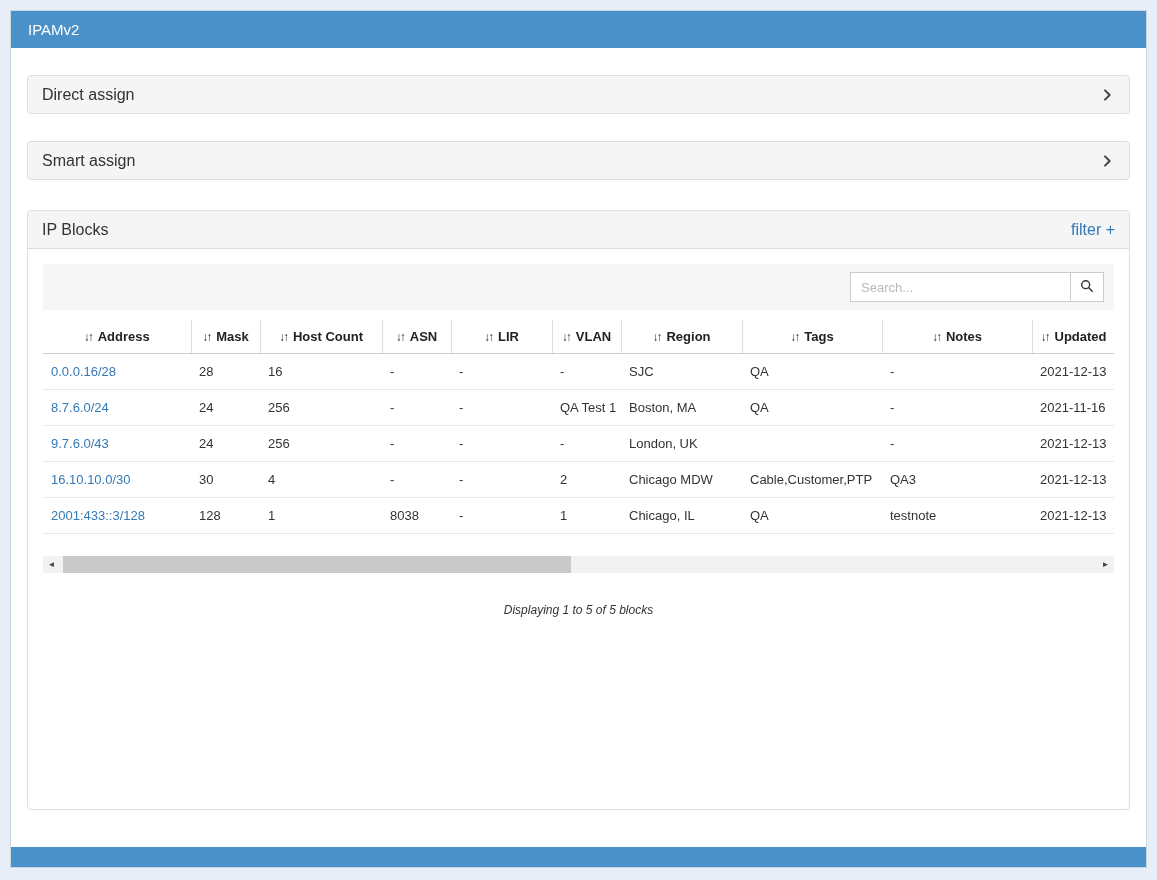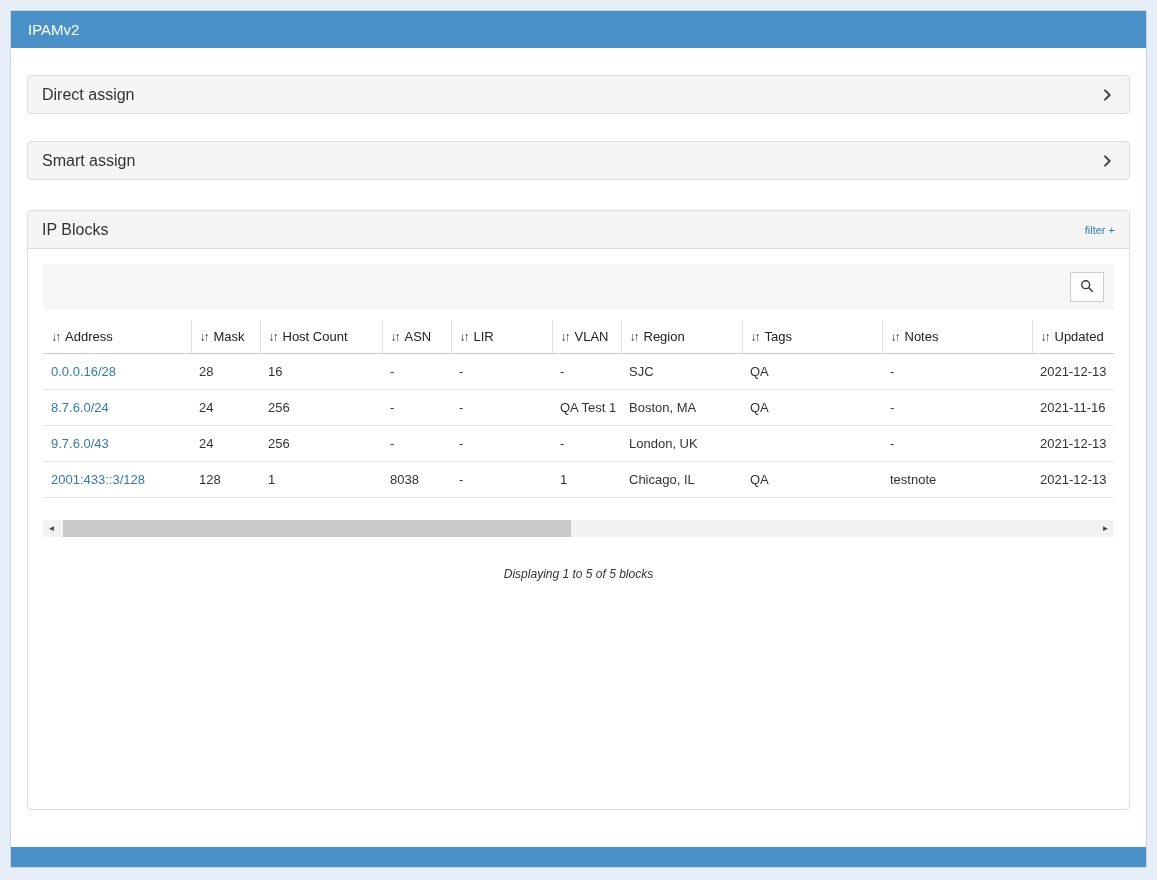--- a/index.html
+++ b/index.html
@@ -49,21 +49,21 @@
     background:#f5f5f5;
     border-bottom:1px solid #ddd;
     border-radius:4px 4px 0 0;
     height:38px;
     display:flex;
     align-items:center;
     justify-content:space-between;
     padding:0 14px;
   }
   .panel-title { font-size:16px; color:#333; }
-  .filter-link { font-size:11px; color:var(--link); text-decoration:none; cursor:pointer; }
+  .filter-link { font-size:16px; color:var(--link); text-decoration:none; cursor:pointer; }
   .panel-body { padding:15px; min-height:560px; }
   .toolbar {
     background:#f6f6f6;
     padding:8px 10px;
     display:flex;
     justify-content:flex-end;
     align-items:center;
     min-height:46px;
   }
   .search-group { display:flex; }
@@ -82,24 +82,24 @@
     cursor:pointer; padding:0;
   }
   table {
     width:100%;
     border-collapse:collapse;
     table-layout:fixed;
     margin-top:10px;
     font-size:13px;
   }
   th {
-    text-align:left;
+    text-align:center;
     padding:9px 8px;
     border-bottom:1px solid #ccc;
-    font-weight:normal;
+    font-weight:bold;
     white-space:nowrap;
     overflow:hidden;
     color:#222;
     cursor:pointer;
   }
   th + th { border-left:1px solid #ddd; }
   .sort-icon { letter-spacing:-2px; margin-right:6px; font-size:12px; color:#333; }
   td {
     padding:10px 8px;
     border-bottom:1px solid #e8e8e8;
@@ -180,20 +180,21 @@
 
   <section class="panel">
     <div class="panel-heading">
       <span class="panel-title">IP Blocks</span>
       <a class="filter-link">filter +</a>
     </div>
     <div class="panel-body">
 
       <div class="toolbar">
         <div class="search-group">
+          <input class="search-input" type="text" placeholder="Search..." style="">
           <button class="search-btn">
             <span>
               <svg width="14" height="14" viewBox="0 0 16 16">
                   <circle cx="6.5" cy="6.5" r="4.5" fill="none" stroke="#333" stroke-width="1.6"></circle>
                   <line x1="10" y1="10" x2="14.5" y2="14.5" stroke="#333" stroke-width="1.6"></line>
                 </svg>
             </span>
           </button>
         </div>
       </div>
@@ -244,20 +245,32 @@
               <td>256</td>
               <td>-</td>
               <td>-</td>
               <td>-</td>
               <td>London, UK</td>
               <td></td>
               <td>-</td>
               <td>2021-12-13</td>
             </tr>
             <tr>
+              <td class="addr">16.10.10.0/30</td>
+              <td>30</td>
+              <td>4</td>
+              <td>-</td>
+              <td>-</td>
+              <td>2</td>
+              <td>Chicago MDW</td>
+              <td>Cable,Customer,PTP</td>
+              <td>QA3</td>
+              <td>2021-12-13</td>
+            </tr>
+            <tr>
               <td class="addr">2001:433::3/128</td>
               <td>128</td>
               <td>1</td>
               <td>8038</td>
               <td>-</td>
               <td>1</td>
               <td>Chicago, IL</td>
               <td>QA</td>
               <td>testnote</td>
               <td>2021-12-13</td>

